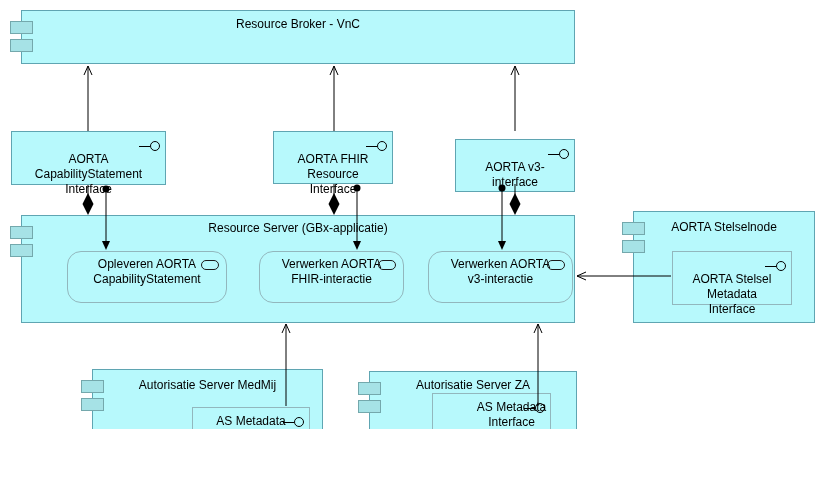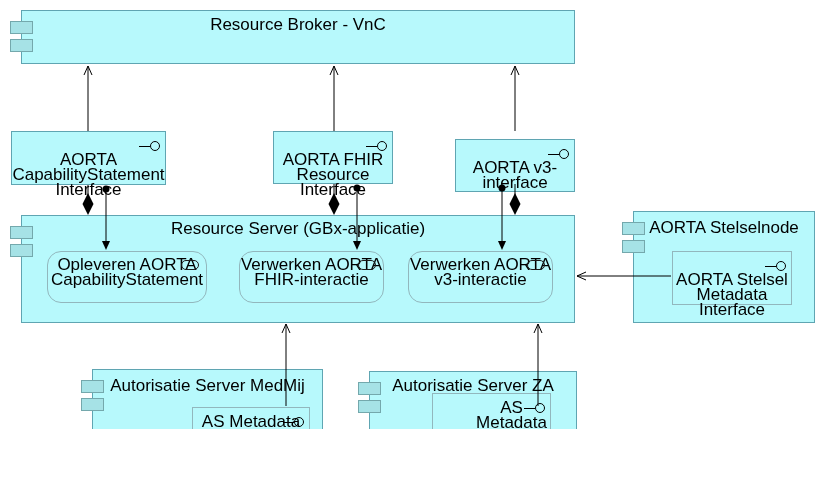--- a/index.html
+++ b/index.html
@@ -1,25 +1,25 @@
 <!DOCTYPE html>
 <html><head>
 <meta charset="utf-8">
 <style>
   html,body{margin:0;padding:0;background:#ffffff;}
   #canvas{
     position:relative;width:825px;height:429px;background:#ffffff;overflow:hidden;
-    font-family:"Liberation Sans",sans-serif;font-size:17px;color:#000;
+    font-family:"Liberation Sans",sans-serif;font-size:12px;color:#000;
   }
   .node{
     position:absolute;box-sizing:border-box;
     background:#b7f9fc;border:1px solid #5fa5b2;
   }
   .node.inner{border:1px solid #92b7bd;}
-  .node.rounded{border-radius:14px;}
+  .node.rounded{border-radius:14px;margin-left:20px;}
   .lbl{display:block;width:100%;text-align:center;white-space:pre-line;line-height:15px;}
   .pt4{padding-top:20px}.pt5{padding-top:5px}.pt6{padding-top:6px}.pt8{padding-top:8px}
   
   .comp-icon{position:absolute;left:-12px;top:10px;width:33px;height:32px;pointer-events:none;}
   .comp-icon .tab{position:absolute;left:0;width:21px;height:11px;background:#a6e2e6;border:1px solid #74a8ac;}
   .comp-icon .tab.t1{top:0;}
   .comp-icon .tab.t2{top:18px;}
   
   .if-icon{position:absolute;right:5px;top:9px;display:flex;align-items:center;pointer-events:none;}
   .if-icon .bar{width:11px;height:1px;background:#000;}

